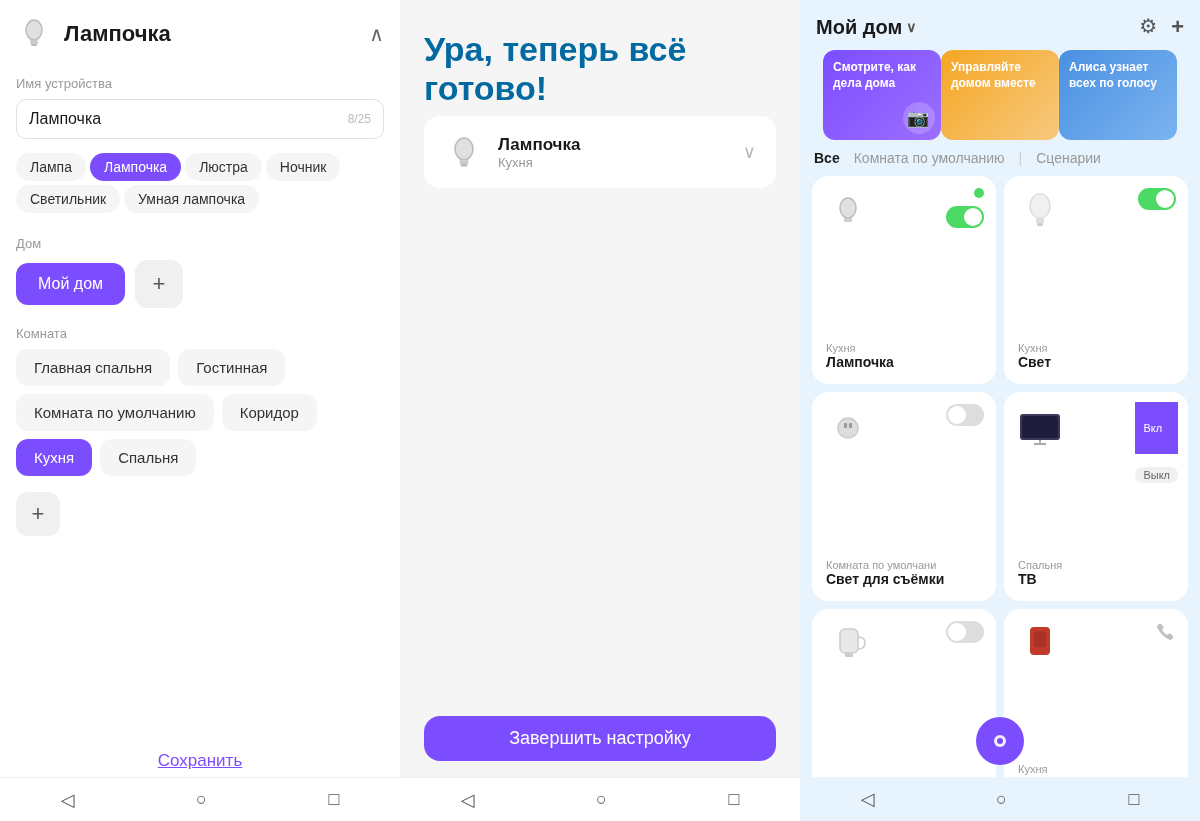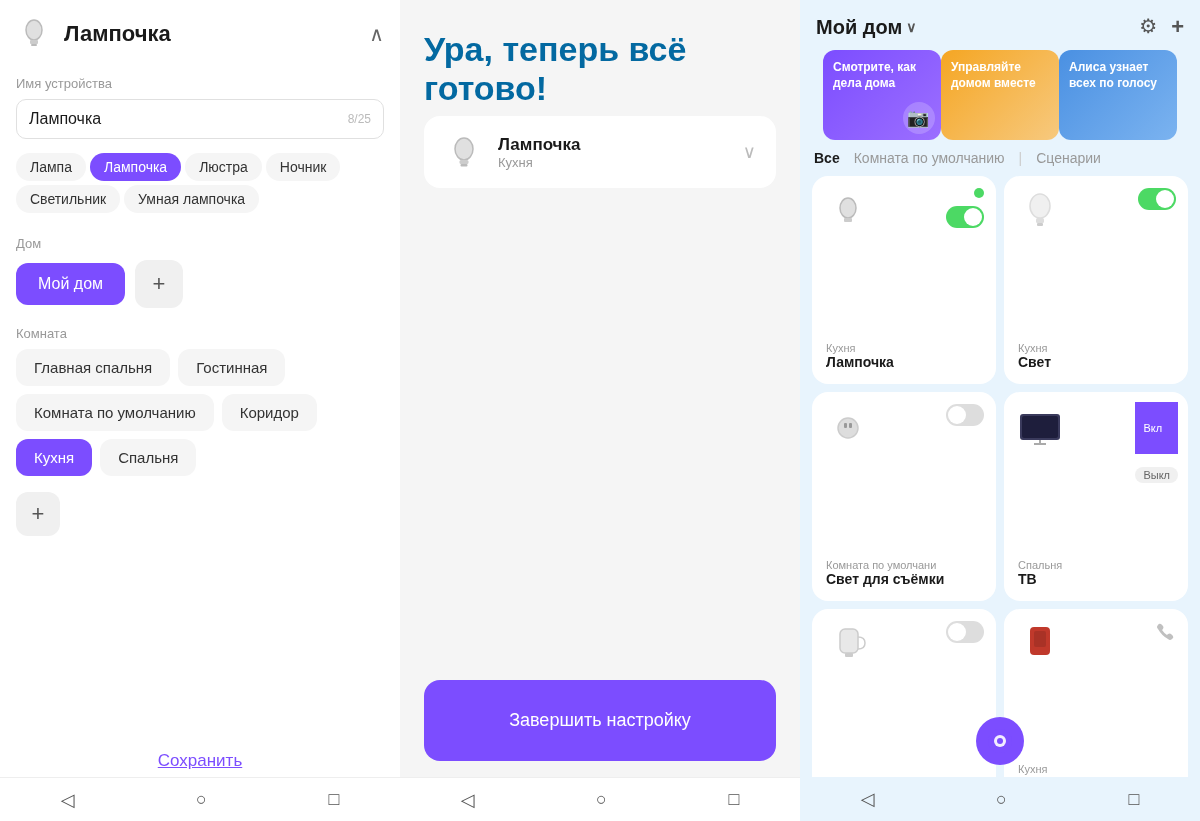--- a/index.html
+++ b/index.html
@@ -265,21 +265,21 @@
 
     .finish-btn {
       position: absolute;
       bottom: 60px;
       left: 24px;
       right: 24px;
       background: #7c4dff;
       color: #fff;
       border: none;
       border-radius: 16px;
-      padding: 30px;
+      padding: 12px;
       font-size: 18px;
       font-weight: 500;
       cursor: pointer;
       text-align: center;
     }
 
     
     .panel-3 {
       width: 400px;
       height: 821px;

